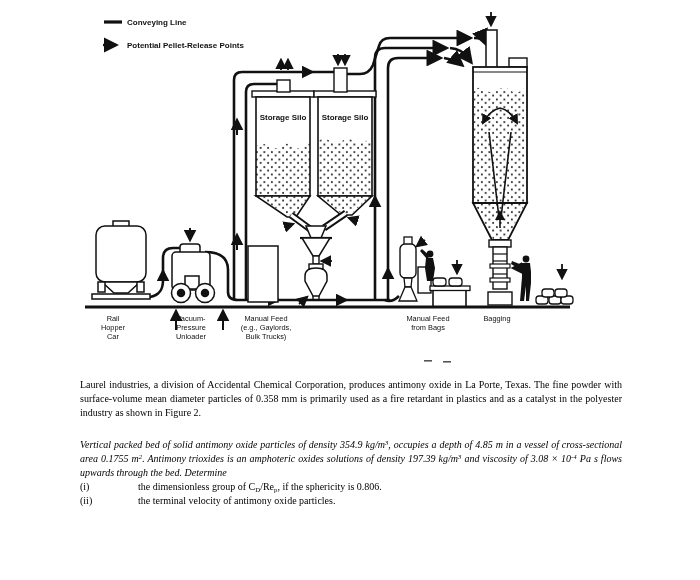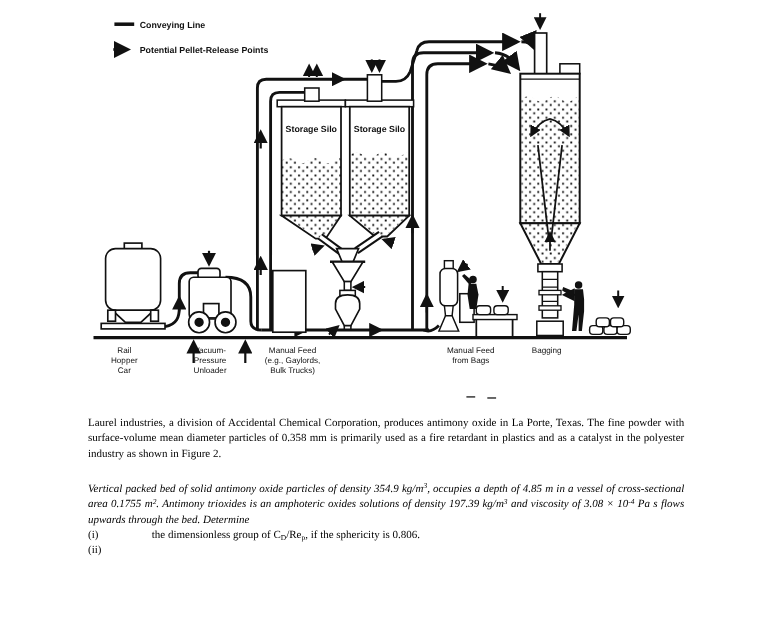--- a/index.html
+++ b/index.html
@@ -246,16 +246,17 @@
 
   <p class="para"><span>Vertical packed bed of solid antimony oxide particles of density 354.9 kg/m</span><span class="sup">3</span><span>, occupies a depth of 4.85 m in a vessel of cross-sectional area 0.1755 m</span><span class="sup">2</span><span>. Antimony trioxides is an amphoteric oxides solutions of density 197.39 kg/m</span><span class="sup">3</span><span> and viscosity of 3.08 × 10</span><span class="sup">-4</span><span> Pa s flows upwards through the bed. Determine</span></p>
 
   <div class="qitem">
     <span class="qmark">(i)</span>
     <span class="qtext"><span>the dimensionless group of C</span><span class="sub">D</span><span>/Re</span><span class="sub">p</span><span>, if the sphericity is 0.806.</span></span>
   </div>
 
   <div class="qitem">
     <span class="qmark">(ii)</span>
+    <span class="qtext">the terminal velocity of antimony oxide particles.</span>
   </div>
 </div>
 
 </div>
 
 </body></html>

